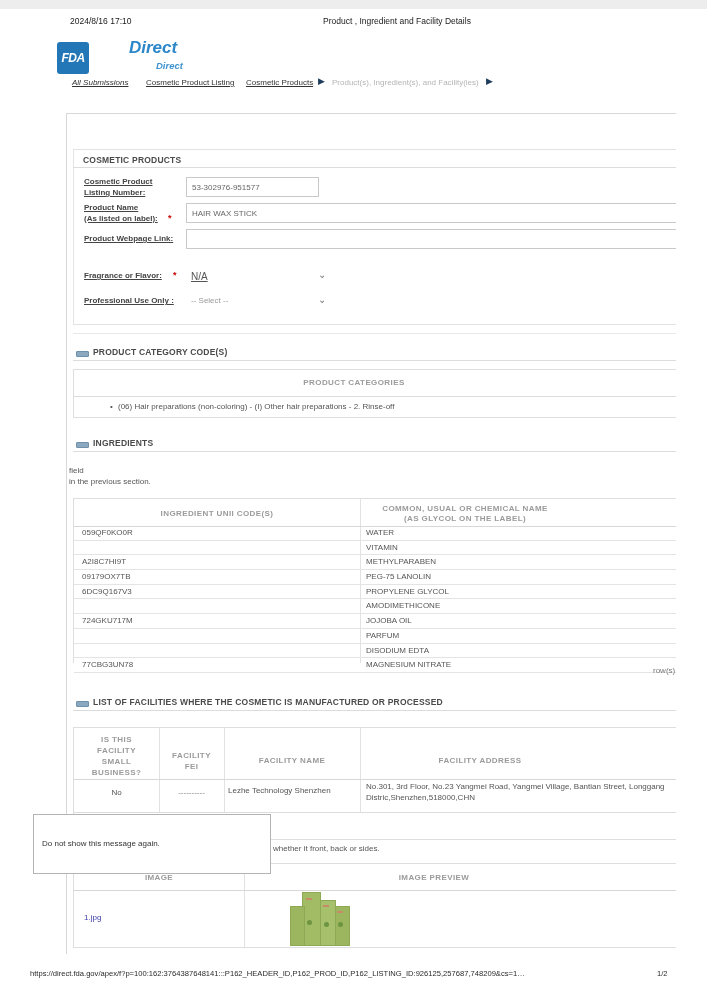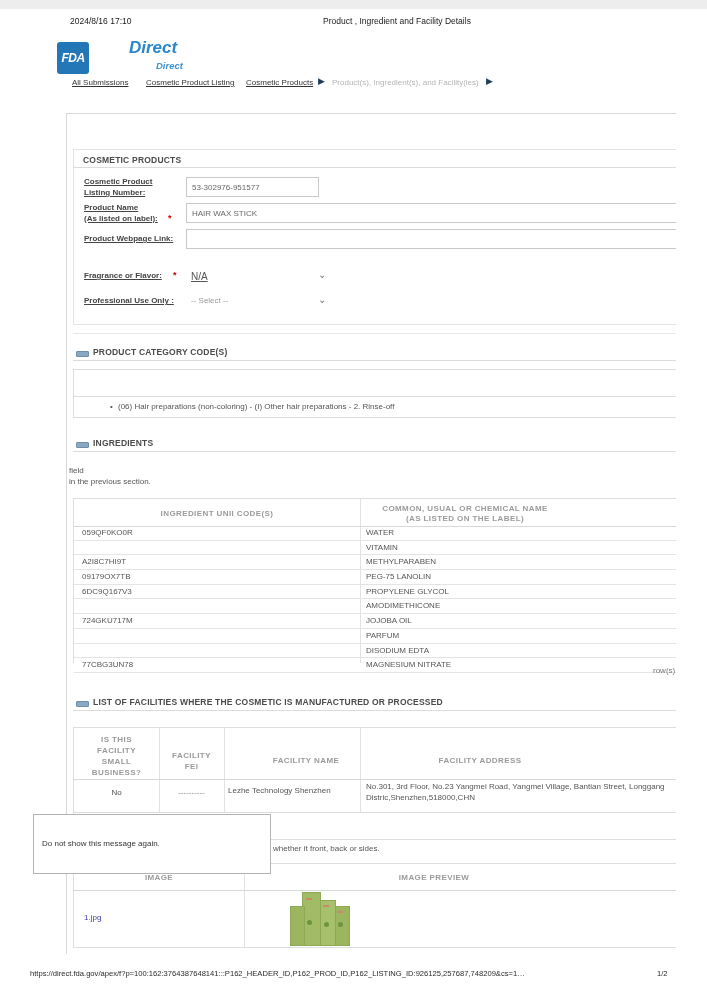--- a/index.html
+++ b/index.html
@@ -53,21 +53,21 @@
 
   <div class="abs hdr-txt" style="left:30px;top:16px;margin-left:40px;">2024/8/16 17:10</div>
   <div class="abs hdr-txt" style="left:323px;top:16px;">Product , Ingredient and Facility Details</div>
 
   <div class="abs fda-box" style="left:57px;top:42px;">
     <span>FDA</span>
   </div>
   <div class="abs brand" style="left:129px;top:38px;">Direct</div>
   <div class="abs brand-sub" style="left:156px;top:60px;">Direct</div>
 
-  <div class="abs crumb" style="left:72px;top:78px;">All Submissions</div>
+  <div class="abs crumb" style="left:72px;top:78px;font-style:italic;">All Submissions</div>
   <div class="abs crumb" style="left:146px;top:78px;">Cosmetic Product Listing</div>
   <div class="abs crumb" style="left:246px;top:78px;">Cosmetic Products</div>
   <div class="abs crumb-arrow" style="left:318px;top:76px;">▶</div>
   <div class="abs crumb-cur" style="left:332px;top:78px;">Product(s), Ingredient(s), and Facility(ies)</div>
   <div class="abs crumb-arrow" style="left:486px;top:76px;">▶</div>
 
   <div id="panel" class="abs">
 
     <div class="abs" style="left:6px;top:35px;width:660px;height:174px;border:1px solid #e3e3e3;border-right:none;"></div>
     <div class="abs sect-title" style="left:16px;top:41px;">COSMETIC PRODUCTS</div>
@@ -94,36 +94,37 @@
     <div class="abs val-muted" style="left:124px;top:182px;">-- Select --</div>
     <div class="abs chev" style="left:251px;top:182px;">⌄</div>
 
     <div class="abs hline" style="left:6px;top:219px;width:660px;background:#e8e8e8;"></div>
 
     <div class="abs minus-ic" style="left:9px;top:237px;"></div>
     <div class="abs sect-title" style="left:26px;top:233px;">PRODUCT CATEGORY CODE(S)</div>
     <div class="abs hline" style="left:6px;top:246px;width:660px;"></div>
 
     <div class="abs" style="left:6px;top:255px;width:660px;height:47px;border:1px solid #dedede;border-right:none;">
+      <div class="abs th" style="left:0;top:8px;width:560px;">PRODUCT CATEGORIES</div>
       <div class="abs hline" style="left:0;top:26px;width:660px;"></div>
       <div class="abs cell" style="left:36px;top:32px;">•</div>
       <div class="abs cell" style="left:44px;top:32px;">(06) Hair preparations (non-coloring) - (I) Other hair preparations - 2. Rinse-off</div>
     </div>
 
     <div class="abs minus-ic" style="left:9px;top:328px;"></div>
     <div class="abs sect-title" style="left:26px;top:324px;">INGREDIENTS</div>
     <div class="abs hline" style="left:6px;top:337px;width:660px;"></div>
     <div class="abs note" style="left:2px;top:352px;">field</div>
     <div class="abs note" style="left:2px;top:363px;">in the previous section.</div>
 
     <div class="abs" style="left:6px;top:384px;width:680px;height:164px;border-top:1px solid #dedede;border-left:1px solid #dedede;">
       <div class="abs vline" style="left:286px;top:0;height:164px;"></div>
       <div class="abs th" style="left:0;top:10px;width:286px;">INGREDIENT UNII CODE(S)</div>
       <div class="abs th" style="left:286px;top:5px;width:210px;">COMMON, USUAL OR CHEMICAL NAME</div>
-      <div class="abs th" style="left:286px;top:15px;width:210px;">(AS LISTED ON THE LABEL)</div>
+      <div class="abs th" style="left:286px;top:15px;width:210px;">(AS GLYCOL ON THE LABEL)</div>
       <div class="abs hline" style="left:0;top:27px;width:680px;background:#d8d8d8;"></div>
       <div class="abs" style="left:0;top:27px;width:680px;">
         <div class="ing-row">
             <span class="c1 cell">059QF0KO0R</span>
             <span class="c2 cell">WATER</span>
           </div>
         <div class="ing-row">
             <span class="c1 cell"></span>
             <span class="c2 cell">VITAMIN</span>
           </div>
@@ -170,21 +171,21 @@
     <div class="abs" style="left:6px;top:613px;width:680px;height:111px;border-top:1px solid #dedede;border-left:1px solid #dedede;border-bottom:1px solid #dedede;">
       <div class="abs vline" style="left:85px;top:0;height:84px;"></div>
       <div class="abs vline" style="left:150px;top:0;height:84px;"></div>
       <div class="abs vline" style="left:286px;top:0;height:84px;"></div>
       <div class="abs th" style="left:0;top:7px;width:85px;">IS THIS</div>
       <div class="abs th" style="left:0;top:18px;width:85px;">FACILITY</div>
       <div class="abs th" style="left:0;top:29px;width:85px;">SMALL</div>
       <div class="abs th" style="left:0;top:40px;width:85px;">BUSINESS?</div>
       <div class="abs th" style="left:85px;top:23px;width:65px;">FACILITY</div>
       <div class="abs th" style="left:85px;top:34px;width:65px;">FEI</div>
-      <div class="abs th" style="left:164px;top:28px;width:136px;">FACILITY NAME</div>
+      <div class="abs th" style="left:150px;top:28px;width:136px;">FACILITY NAME</div>
       <div class="abs th" style="left:286px;top:28px;width:240px;">FACILITY ADDRESS</div>
       <div class="abs hline" style="left:0;top:51px;width:680px;background:#d8d8d8;"></div>
       <div class="abs cell" style="left:0;top:60px;width:85px;text-align:center;">No</div>
       <div class="abs cell" style="left:85px;top:60px;width:65px;text-align:center;color:#888;">----------</div>
       <div class="abs cell" style="left:154px;top:58px;">Lezhe Technology Shenzhen</div>
       <div class="abs cell" style="left:292px;top:54px;">No.301, 3rd Floor, No.23 Yangmei Road, Yangmei Village, Bantian Street, Longgang</div>
       <div class="abs cell" style="left:292px;top:65px;">Distric,Shenzhen,518000,CHN</div>
       <div class="abs hline" style="left:0;top:84px;width:680px;"></div>
     </div>
 

